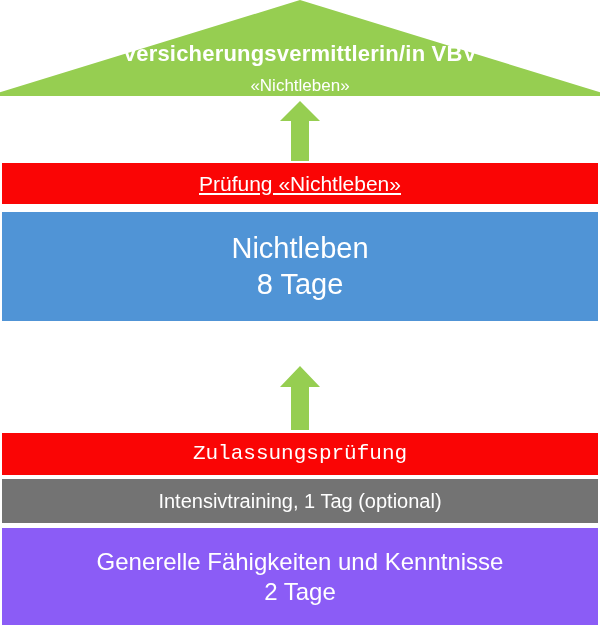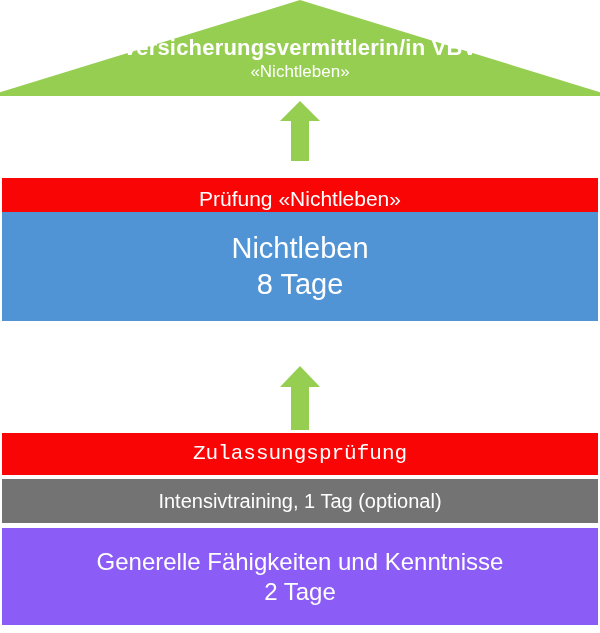--- a/index.html
+++ b/index.html
@@ -51,24 +51,24 @@
     -webkit-clip-path: polygon(50% 0%, 100% 96%, 100% 100%, 0% 100%, 0% 96%);
     clip-path: polygon(50% 0%, 100% 96%, 100% 100%, 0% 100%, 0% 96%);
   }
   .roof .roof-text {
     position: absolute;
     inset: 0;
     display: flex;
     flex-direction: column;
     align-items: center;
     justify-content: flex-end;
-    padding-bottom: 14px;
     box-sizing: border-box;
     color: #ffffff;
     text-align: center;
+    gap: 8px;
   }
   .roof-title {
     font-size: 22px;
     font-weight: bold;
     letter-spacing: 0.2px;
     line-height: 1.18;
   }
   .roof-sub {
     font-size: 17px;
     font-weight: normal;
@@ -81,24 +81,25 @@
     left: 280px;
     width: 40px;
   }
   .arrow svg { display: block; width: 100%; height: 100%; }
 
   #arrow-top    { top: 101px;  height: 60px; }
   #arrow-bottom { top: 366px;  height: 64px; }
 
   
   #band-pruefung-nichtleben {
-    top: 178px;
+    top: 163px;
     height: 41px;
     background: #fa0505;
     font-size: 21px;
+    text-decoration: underline;
   }
   #band-nichtleben {
     top: 212px;
     height: 109px;
     background: #5094d6;
     font-size: 29px;
   }
   #band-zulassungspruefung {
     top: 433px;
     height: 42px;

